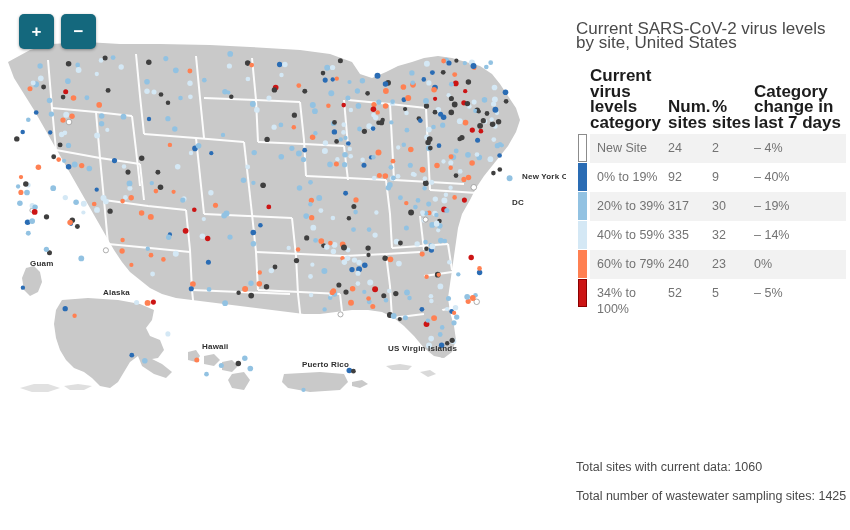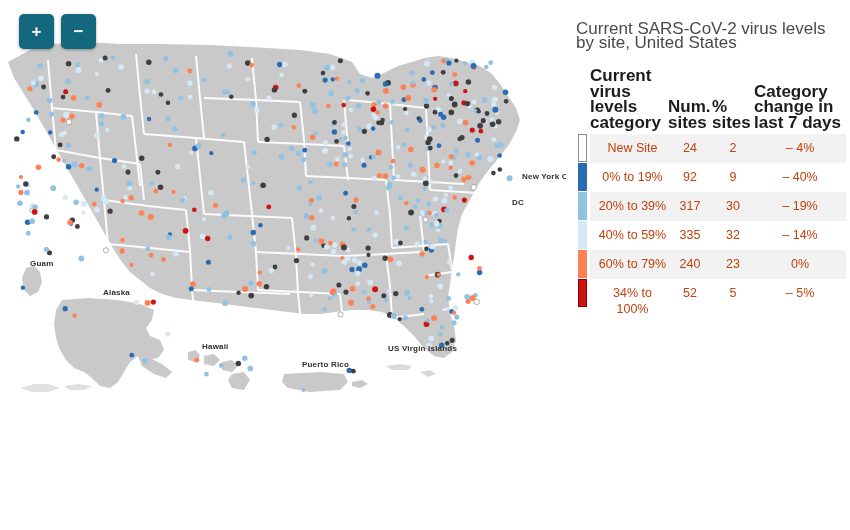--- a/index.html
+++ b/index.html
@@ -103,25 +103,24 @@
     line-height: 15.5px;
   }
   #legend-table th.th-swatch { width: 14px; padding:0; }
   #legend-table th.th-cat    { width: 78px; }
   #legend-table th.th-num    { width: 44px; }
   #legend-table th.th-pct    { width: 42px; }
   #legend-table th.th-chg    { width: 92px; margin-left: 10px; }
 
   #legend-table td {
     font-size: 12.5px;
-    color: #c2410c;
+    color: #737373;
     vertical-align: top;
     padding: 6px 0 7px 0;
     line-height: 16px;
-    text-align: center;
   }
   #legend-table tr.shaded td { background: #f2f2f2; }
 
   td.swatch-cell {
     padding: 0 !important;
     width: 14px;
     background: transparent !important;
   }
   .swatch {
     width: 9px;
@@ -928,14 +927,18 @@
               </div>
             </td>
             <td class="cat-cell">34% to 100%</td>
             <td>52</td>
             <td>5</td>
             <td>– 5%</td>
           </tr>
         </tbody>
     </table>
 
+    <div id="totals">
+      <div class="total-line">Total sites with current data: 1060</div>
+      <div class="total-line">Total number of wastewater sampling sites: 1425</div>
+    </div>
   </div>
 </div>
 
 </body></html>

